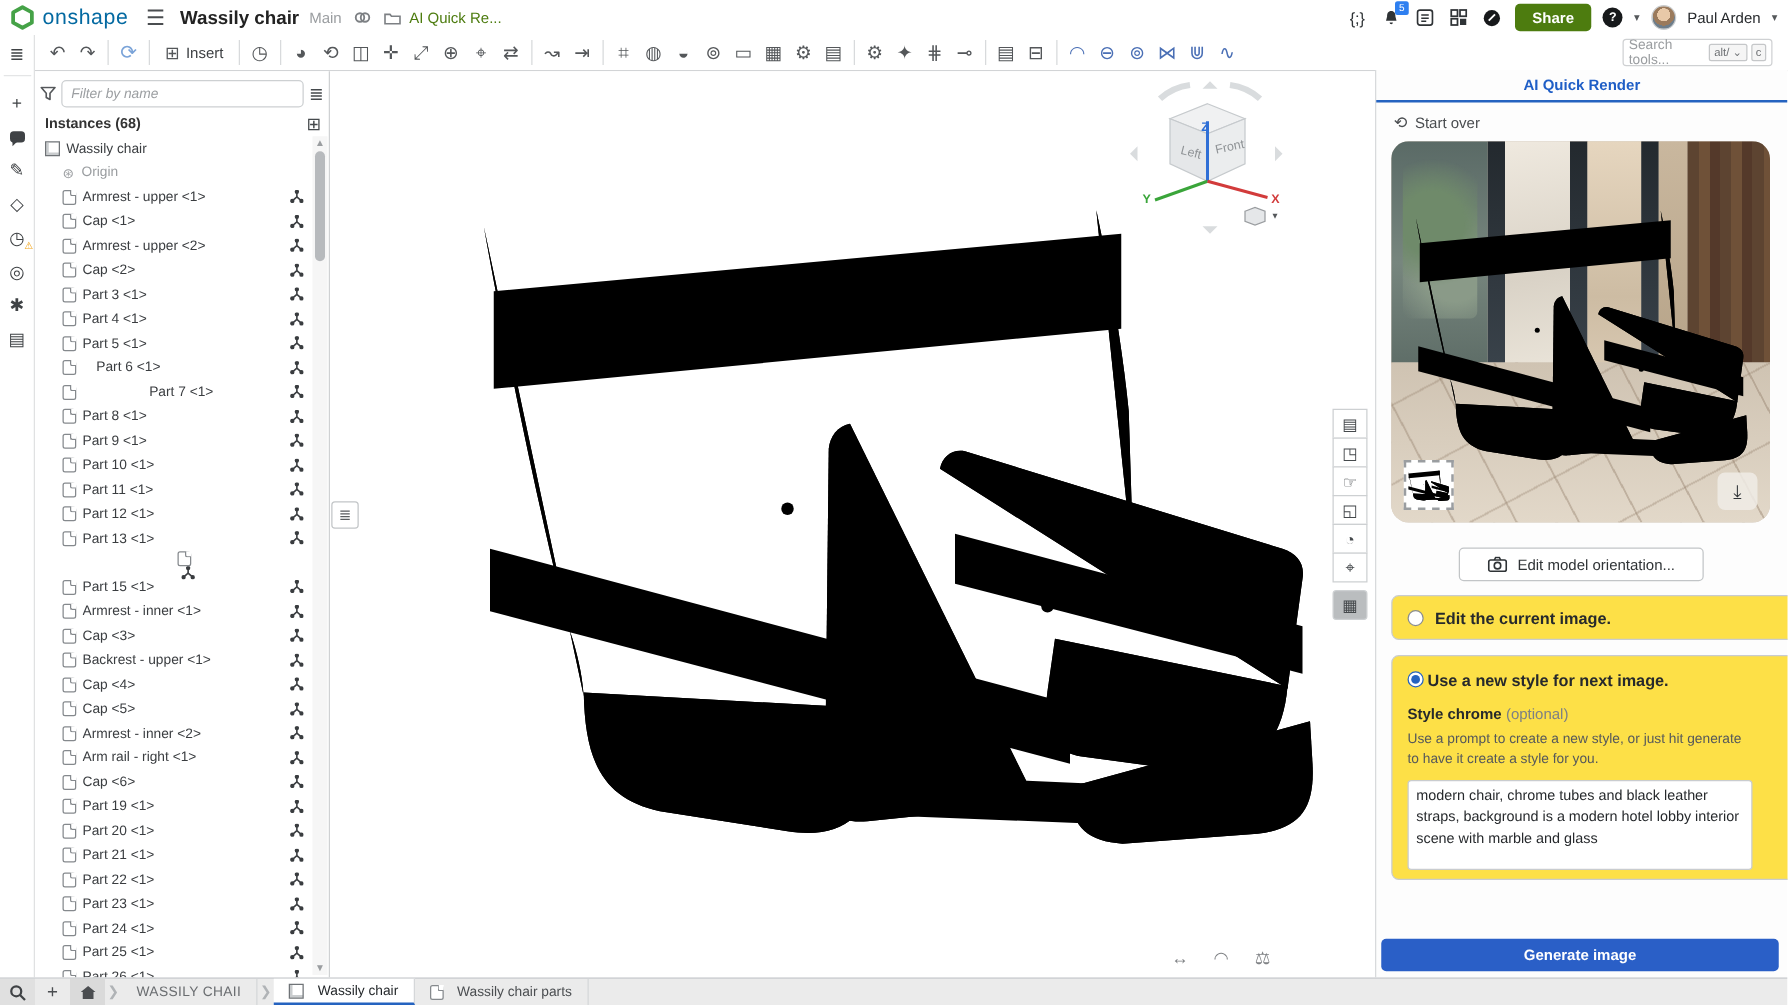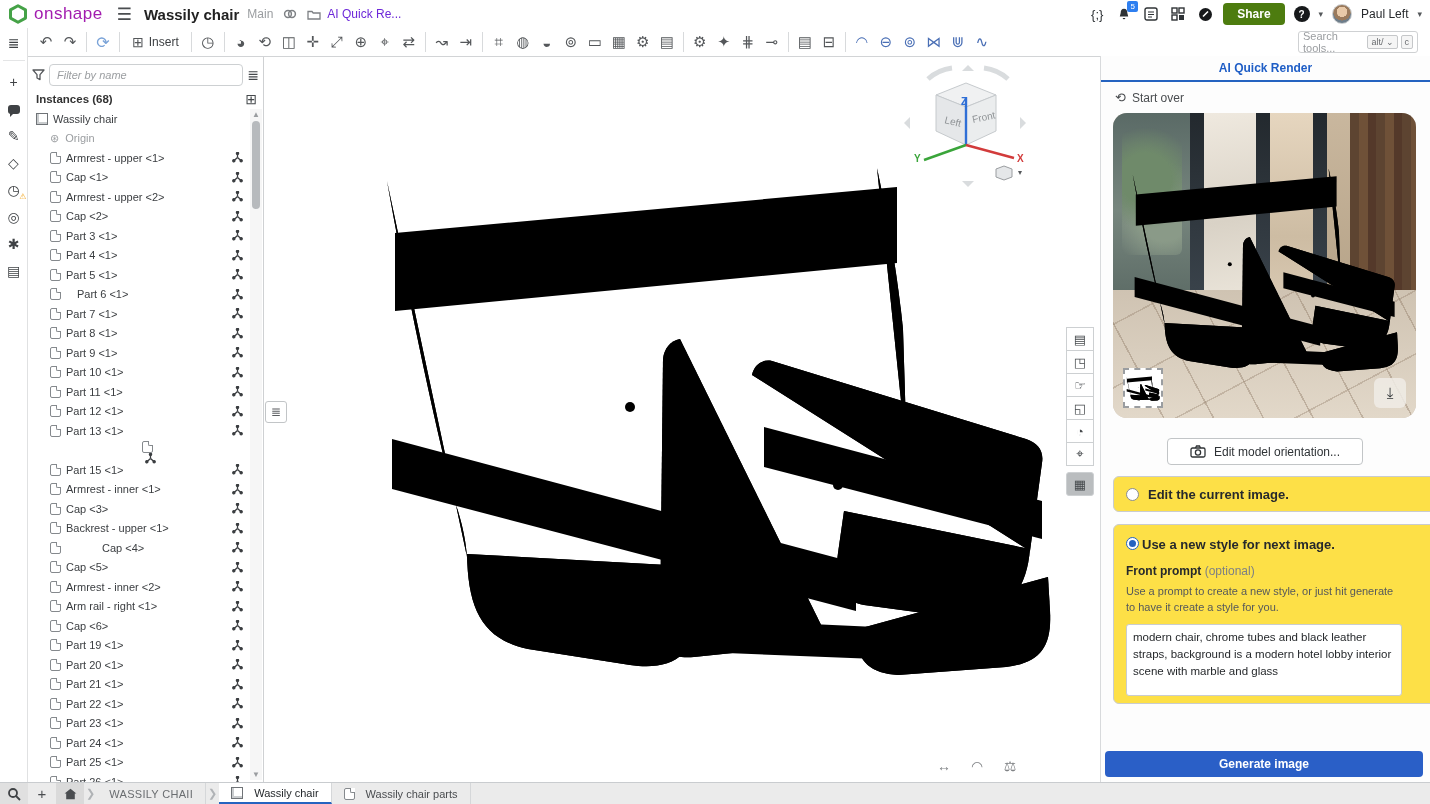--- a/index.html
+++ b/index.html
@@ -3,25 +3,25 @@
 <meta charset="utf-8">
 <style>
   * { margin:0; padding:0; box-sizing:border-box; }
   html,body { width:1430px; height:804px; overflow:hidden; background:#fff;
     font-family:"Liberation Sans", sans-serif; color:#3a3d40; }
   #app { position:relative; width:1430px; height:804px; }
 
   
   #hdr { position:absolute; top:0; left:0; right:0; height:28px; background:#fff;
     display:flex; align-items:center; }
-  #hdr .wordmark { font-size:17px; color:#a21caf; letter-spacing:.5px; margin-left:6px; }
+  #hdr .wordmark { font-size:17px; color:#0369a1; letter-spacing:.5px; margin-left:6px; }
   #hdr .burger { font-size:17px; color:#4a4d50; margin-left:14px; cursor:pointer; }
   #hdr .doctitle { font-size:15px; font-weight:bold; color:#222; margin-left:12px; }
   #hdr .ws { font-size:12px; color:#9a9da0; margin-left:8px; }
-  #hdr .muted { font-size:12px; color:#6d28d9; margin-left:6px; }
+  #hdr .muted { font-size:12px; color:#4d7c0f; margin-left:6px; }
   #hdr .ico { color:#7d8084; font-size:13px; margin-left:10px; }
   #hdr-right { position:absolute; right:8px; top:0; height:28px; display:flex; align-items:center; gap:9px; }
   .hico { width:18px; height:18px; display:flex; align-items:center; justify-content:center;
     color:#2f3336; font-size:13px; position:relative; cursor:pointer; }
   .badge { position:absolute; top:-4px; right:-5px; min-width:11px; height:11px; background:#2e7ff0;
     color:#fff; font-size:8px; border-radius:2px; display:flex; align-items:center; justify-content:center; padding:0 1px;}
   .share-btn { background:#4d7c0f; color:#fff; font-size:12px; font-weight:bold; border:none;
     border-radius:4px; padding:4px 14px; cursor:pointer; }
   .help-circ { width:16px; height:16px; border-radius:50%; background:#17191b; color:#fff;
     font-size:10px; font-weight:bold; display:flex; align-items:center; justify-content:center; }
@@ -240,21 +240,21 @@
       <span class="hico">
         <svg width="15" height="15" viewBox="0 0 15 15">
             <circle cx="7.5" cy="7.5" r="6.5" fill="#17191b"></circle>
             <path d="M5 9.5 L10 4.5" stroke="#fff" stroke-width="1.6"></path>
           </svg>
       </span>
       <button class="share-btn">Share</button>
       <span class="help-circ">?</span>
       <span class="caret">▾</span>
       <span class="avatar"></span>
-      <span style="font-size:12px;color:#26292c">Paul Left</span>
+      <span style="font-size:12px;color:#26292c">Paul Arden</span>
       <span class="caret">▾</span>
     </div>
   </header>
 
   <div id="tbar">
     <span class="tico" style="margin-left:6px">↶</span>
     <span class="tico">↷</span>
     <span class="tsep"></span>
     <span class="tico" style="color:#7aa3d8;font-size:16px">⟳</span>
     <span class="tsep"></span>
@@ -465,21 +465,21 @@
                 <line x1="6" y1="6" x2="6" y2="1.5"></line>
                 <line x1="6" y1="6" x2="2" y2="9.5"></line>
                 <line x1="6" y1="6" x2="10" y2="9.5"></line>
                 <circle cx="6" cy="1.5" r="1.2"></circle>
                 <circle cx="2" cy="9.5" r="1.2"></circle>
                 <circle cx="10" cy="9.5" r="1.2"></circle>
               </g>
             </svg>
           </span>
         </div>
-        <div class="trow" style="padding-left: 22px;">
+        <div class="trow" style="padding-left: 22px; text-align: center;">
           <span class="picon"></span>
           <span class="lbl">Part 7 &lt;1&gt;</span>
           <span class="mateic">
             <svg viewBox="0 0 12 12" width="11" height="11">
               <g stroke="#3a3d40" stroke-width="1.4" fill="#3a3d40">
                 <line x1="6" y1="6" x2="6" y2="1.5"></line>
                 <line x1="6" y1="6" x2="2" y2="9.5"></line>
                 <line x1="6" y1="6" x2="10" y2="9.5"></line>
                 <circle cx="6" cy="1.5" r="1.2"></circle>
                 <circle cx="2" cy="9.5" r="1.2"></circle>
@@ -657,21 +657,21 @@
                 <line x1="6" y1="6" x2="6" y2="1.5"></line>
                 <line x1="6" y1="6" x2="2" y2="9.5"></line>
                 <line x1="6" y1="6" x2="10" y2="9.5"></line>
                 <circle cx="6" cy="1.5" r="1.2"></circle>
                 <circle cx="2" cy="9.5" r="1.2"></circle>
                 <circle cx="10" cy="9.5" r="1.2"></circle>
               </g>
             </svg>
           </span>
         </div>
-        <div class="trow" style="padding-left: 22px; gap: 36px;">
+        <div class="trow" style="padding-left: 22px;">
           <span class="picon"></span>
           <span class="lbl">Cap &lt;4&gt;</span>
           <span class="mateic">
             <svg viewBox="0 0 12 12" width="11" height="11">
               <g stroke="#3a3d40" stroke-width="1.4" fill="#3a3d40">
                 <line x1="6" y1="6" x2="6" y2="1.5"></line>
                 <line x1="6" y1="6" x2="2" y2="9.5"></line>
                 <line x1="6" y1="6" x2="10" y2="9.5"></line>
                 <circle cx="6" cy="1.5" r="1.2"></circle>
                 <circle cx="2" cy="9.5" r="1.2"></circle>
@@ -971,21 +971,21 @@
       <span class="radio"></span>
       <span class="radio-lbl">Edit the current image.</span>
     </div>
 
     <div class="card" id="card-style">
       <div class="srow">
         <span class="radio on"></span>
         <span class="radio-lbl">Use a new style for next image.</span>
       </div>
       <div id="style-lbl">
-        <b>Front prompt</b> <span>(optional)</span>
+        <b>Style chrome</b> <span>(optional)</span>
       </div>
       <div id="style-help">Use a prompt to create a new style, or just hit generate to have it create a style for you.</div>
       <textarea id="prompt" style="">modern chair, chrome tubes and black leather straps, background is a modern hotel lobby interior scene with marble and glass</textarea>
     </div>
 
     <button id="gen-btn">Generate image</button>
   </aside>
 
   <footer id="tabbar">
     <span class="blk">

